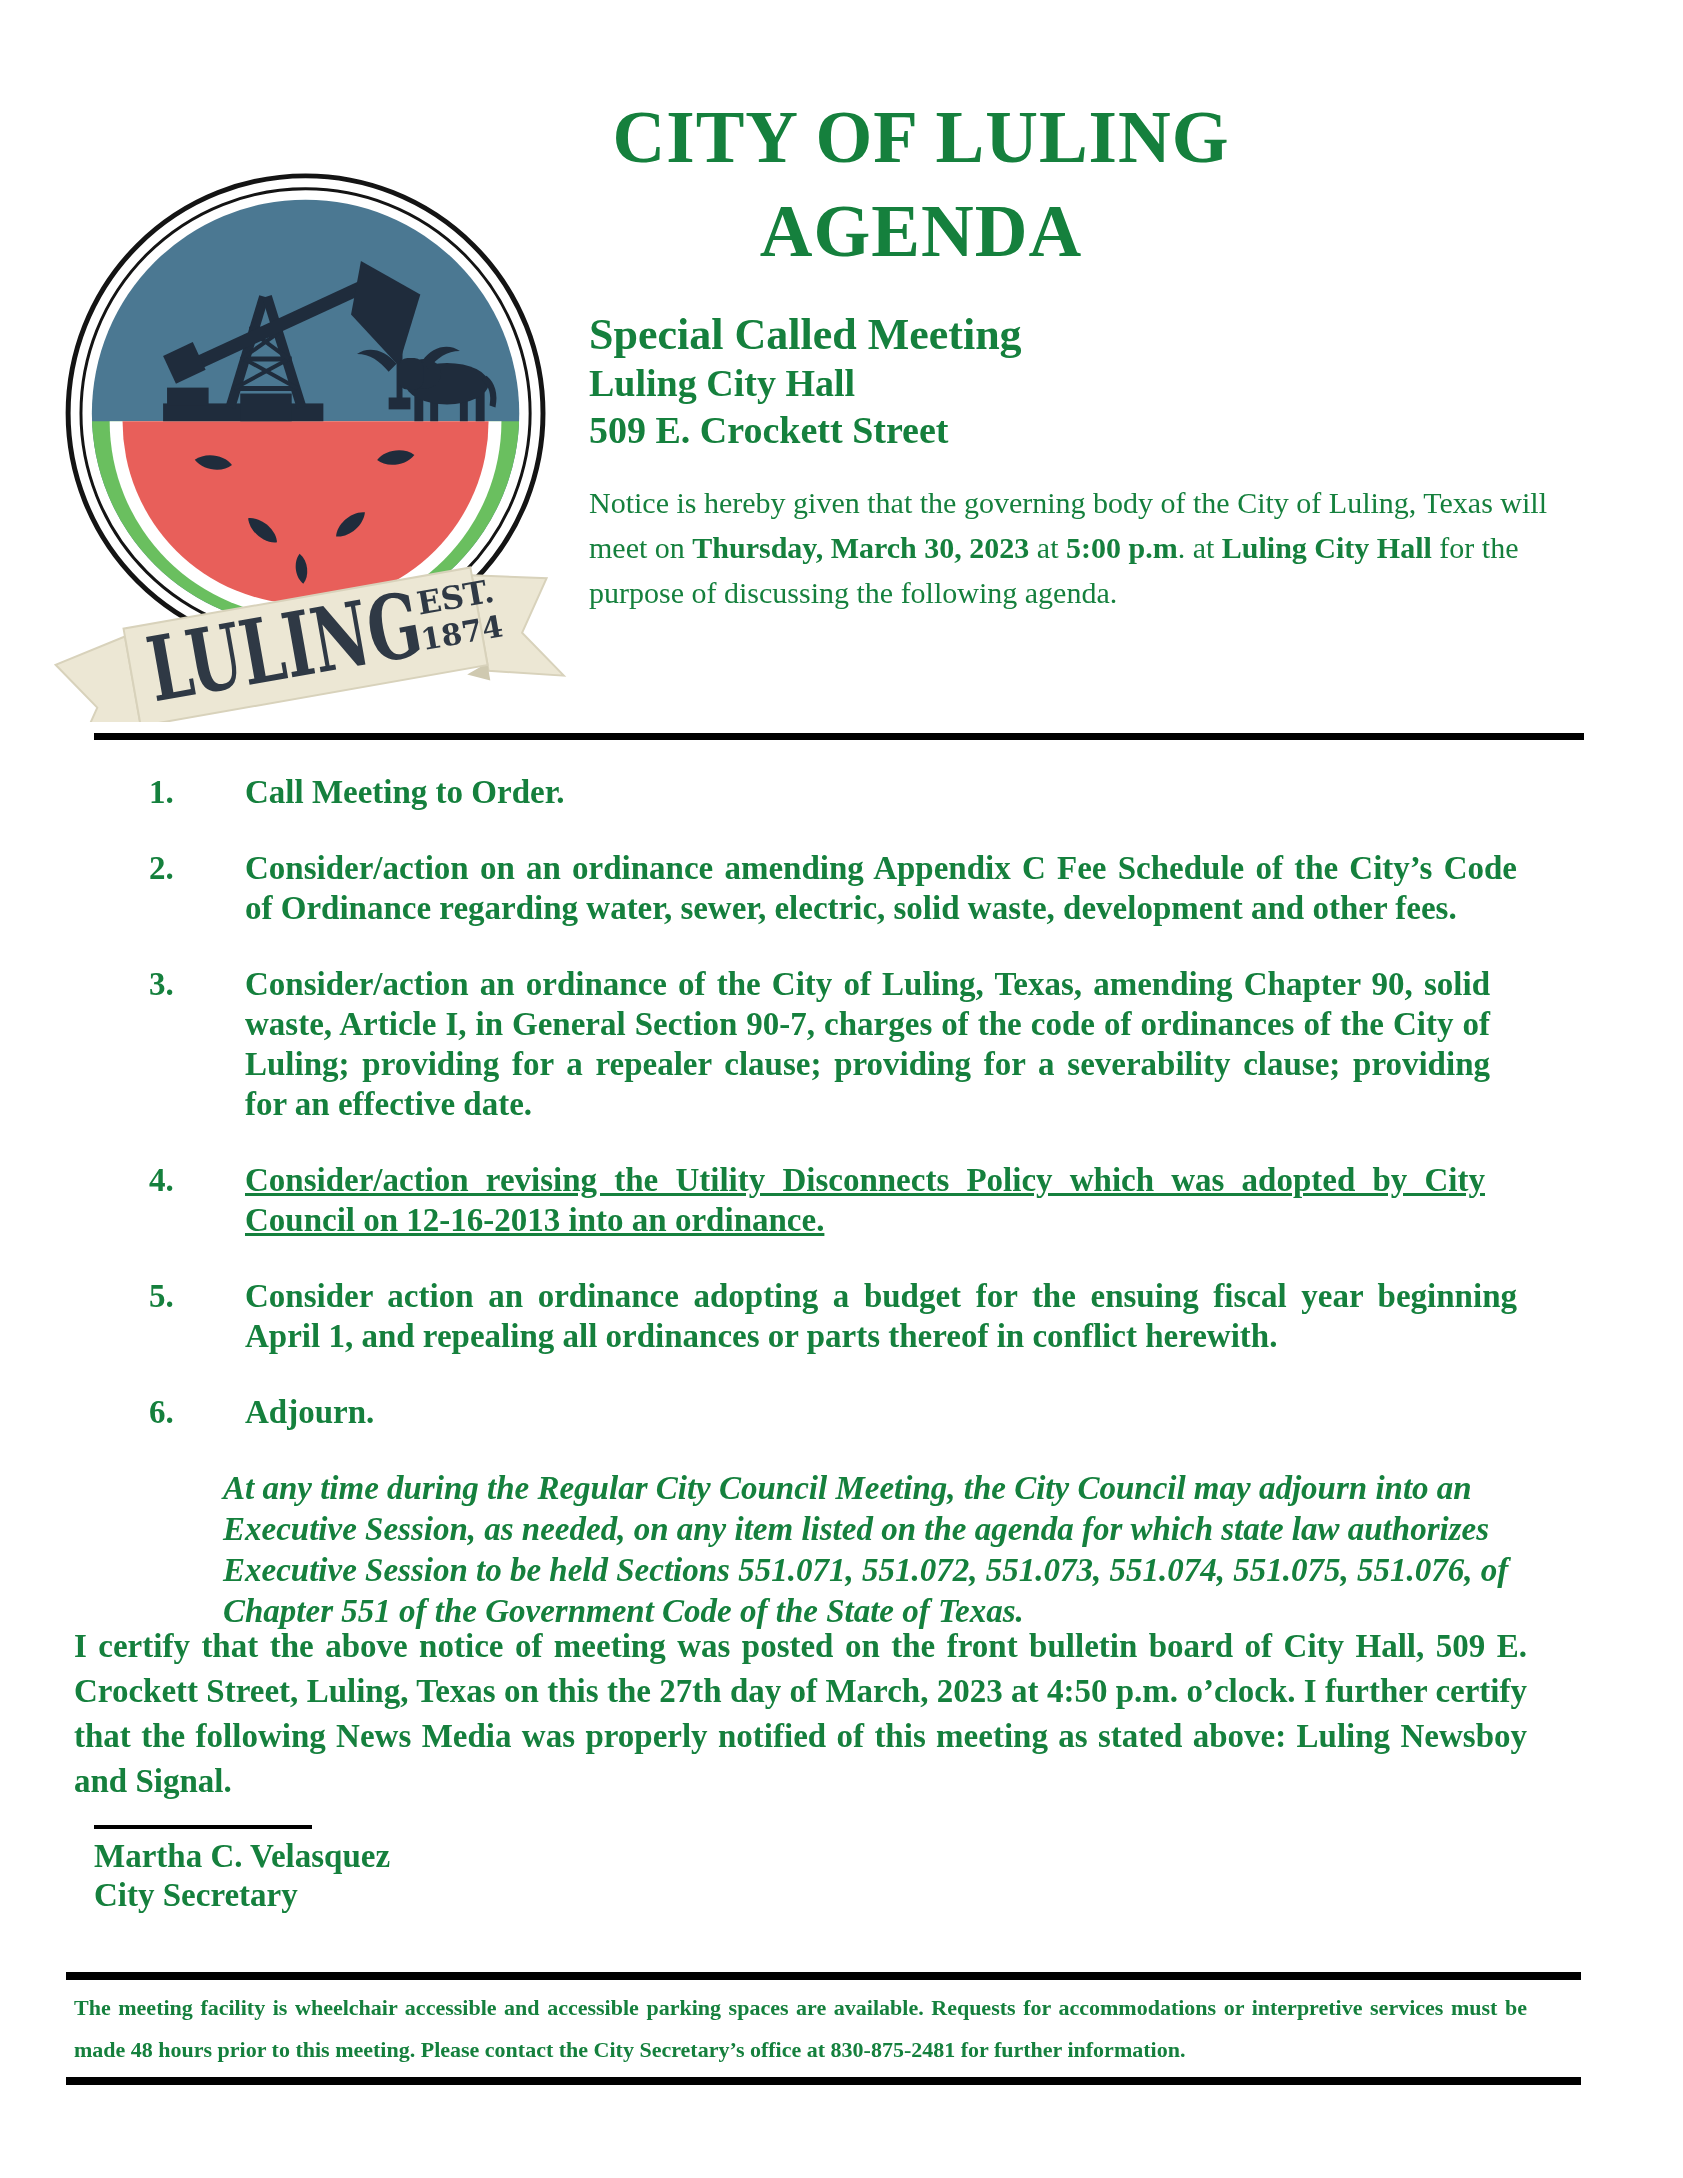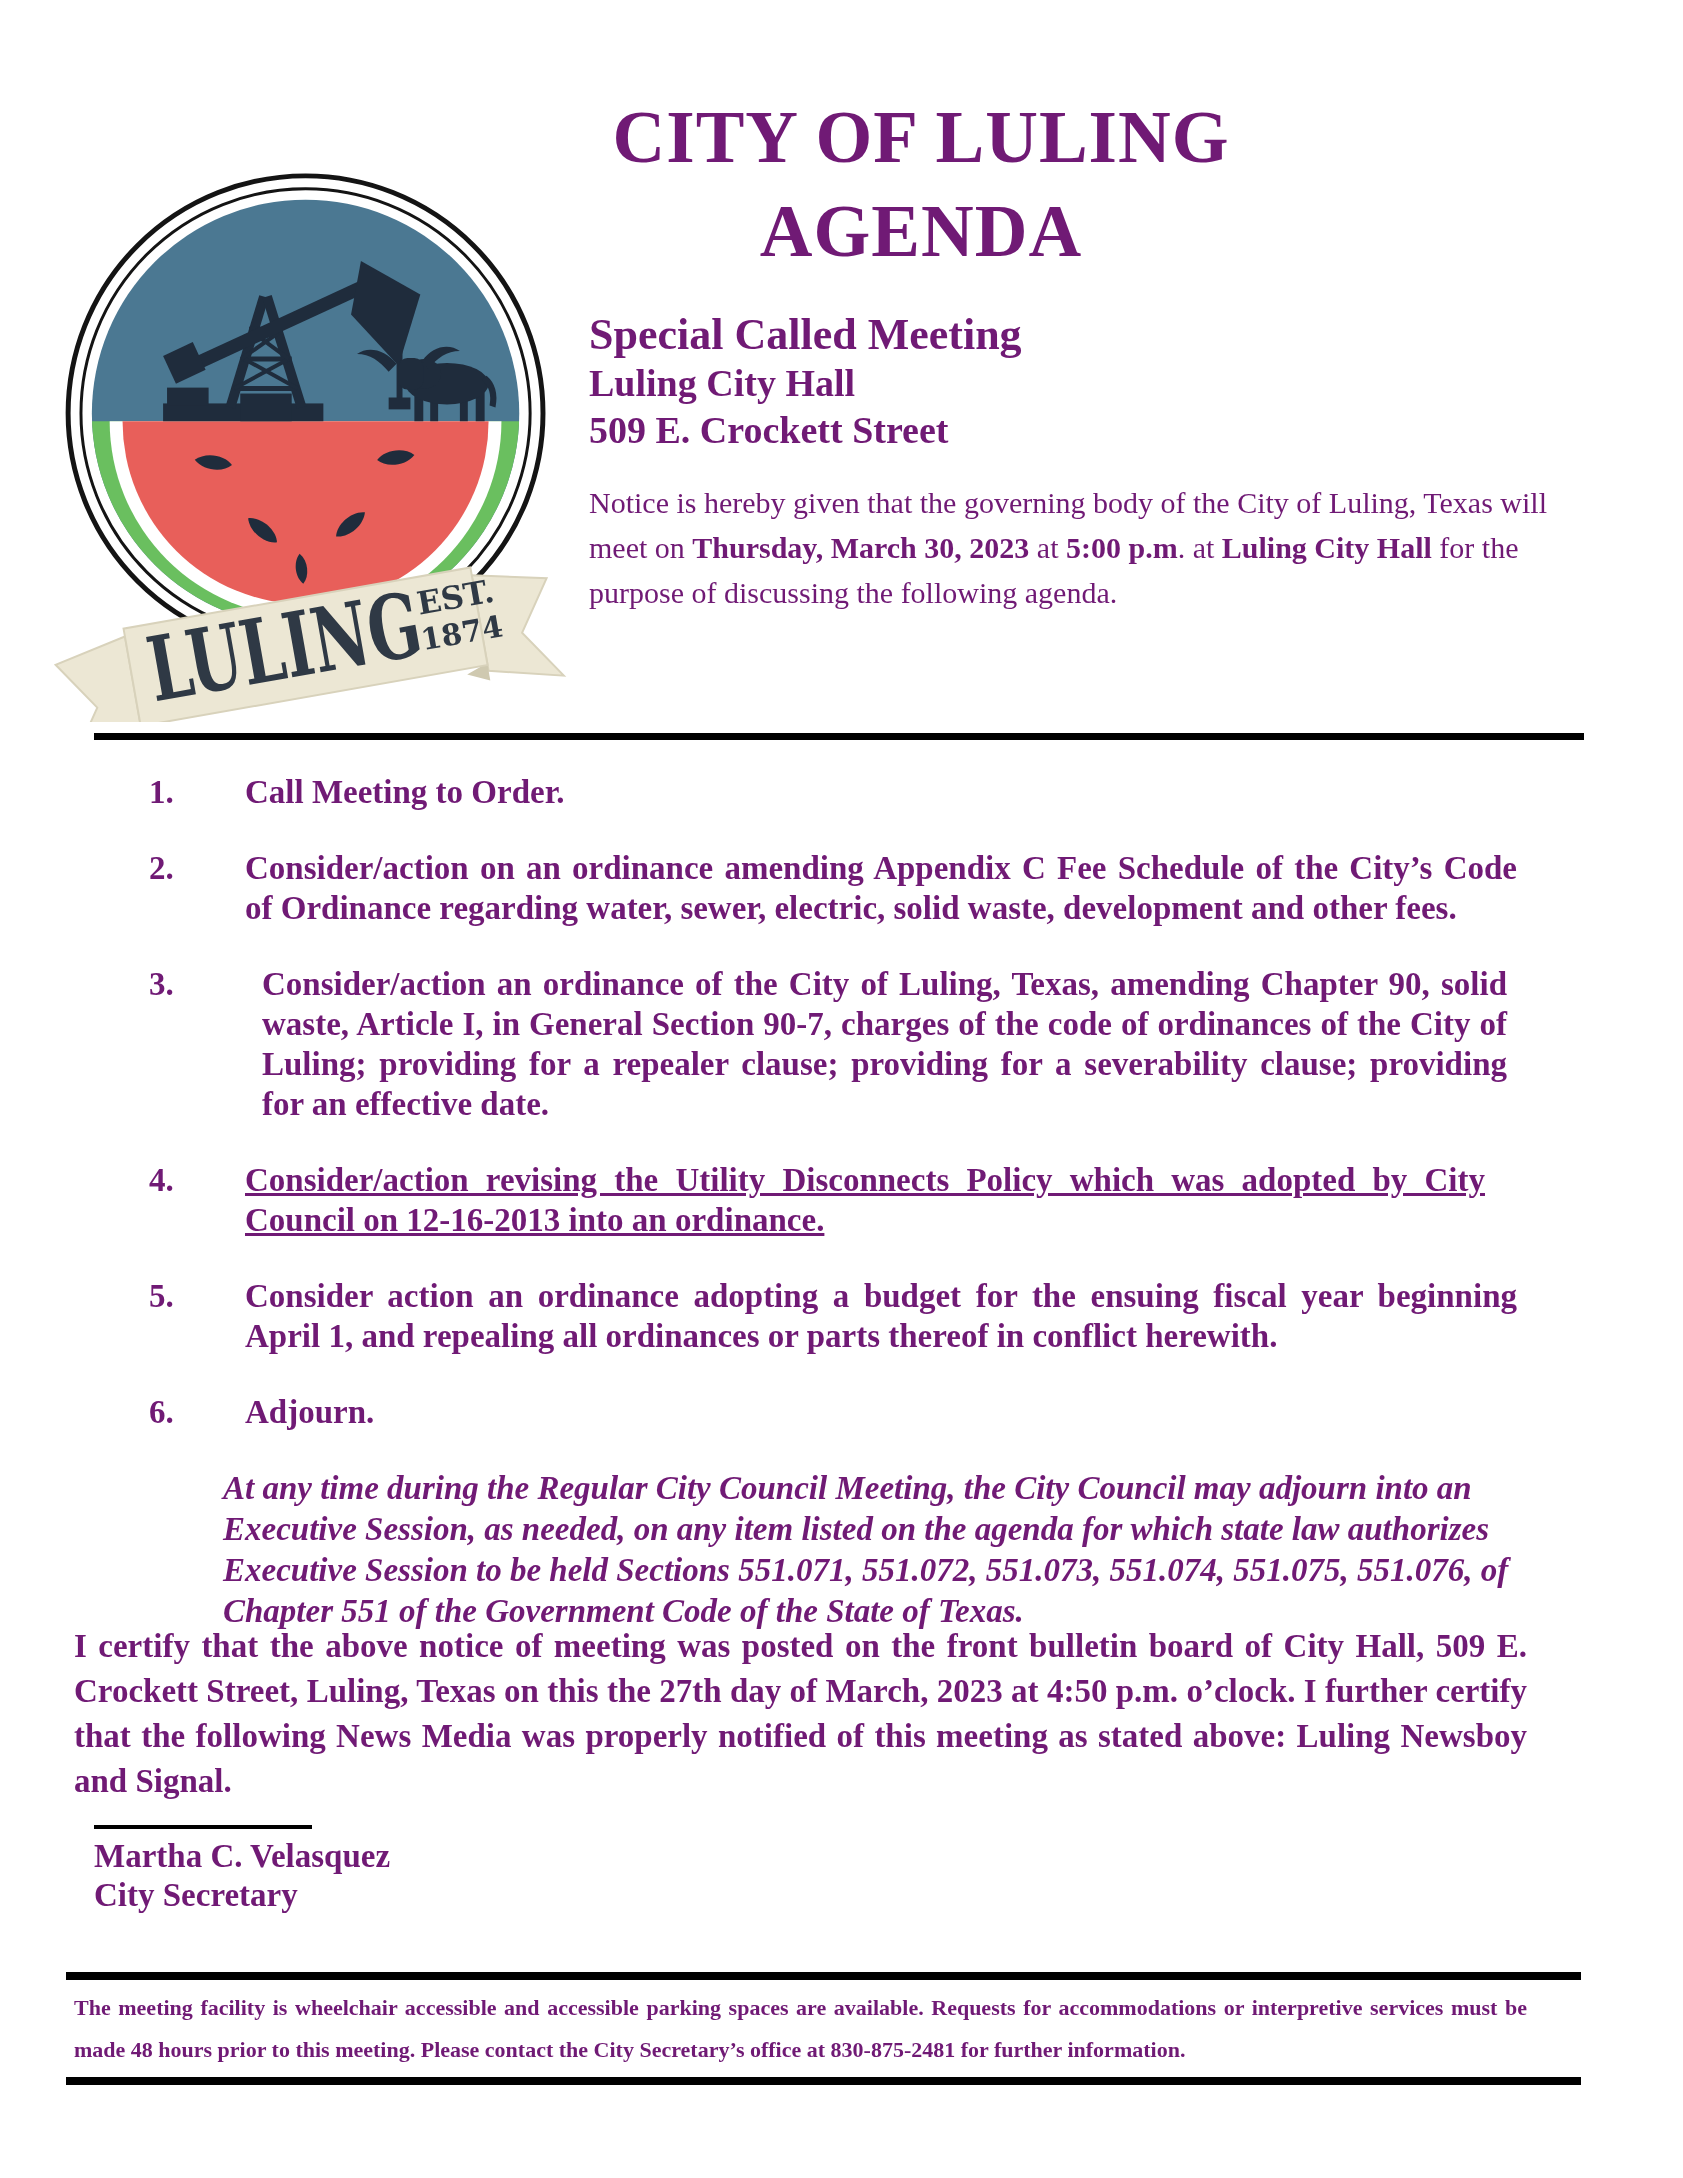--- a/index.html
+++ b/index.html
@@ -1,21 +1,21 @@
 <!DOCTYPE html>
 <html><head>
 <meta charset="utf-8">
 <style>
   html,body { margin:0; padding:0; background:#ffffff; }
   .page {
     position:relative;
     width:1683px; height:2178px;
     background:#ffffff;
     font-family:"Liberation Serif","DejaVu Serif",serif;
-    color:#701a75;
+    color:#15803d;
     overflow:hidden;
   }
 
   
   .doc-title {
     position:absolute; left:426px; top:91px; width:990px;
     text-align:center; font-weight:bold;
     font-size:73px; line-height:94px; letter-spacing:1px;
   }
   .logo-wrap { position:absolute; left:46px; top:166px; width:529px; height:556px; }
@@ -29,21 +29,21 @@
     position:absolute; left:94px; top:733px; width:1490px; height:7px; background:#000;
   }
 
   
   .agenda { position:absolute; left:149px; top:772px; width:1368px; }
   .agenda-row { display:flex; margin-bottom:36px; }
   .agenda-num { width:96px; flex:none; font-size:33px; font-weight:bold; line-height:40px; }
   .agenda-text { width:1270px; font-size:33px; font-weight:bold; line-height:40px; }
   .jst { text-align:justify; }
   .row-2 .agenda-text { width:1283px; }
-  .row-3 .agenda-text { width:1245px;margin-left:17px; }
+  .row-3 .agenda-text { width:1245px; }
   .row-4 .agenda-text { width:1240px;text-decoration:underline; }
   .row-5 .agenda-text { width:1323px; }
 
   .exec-note {
     margin-left:74px; margin-top:32px; width:1295px;
     font-size:33px; line-height:41px; font-weight:bold; font-style:italic;
   }
 
   
   .certify {

